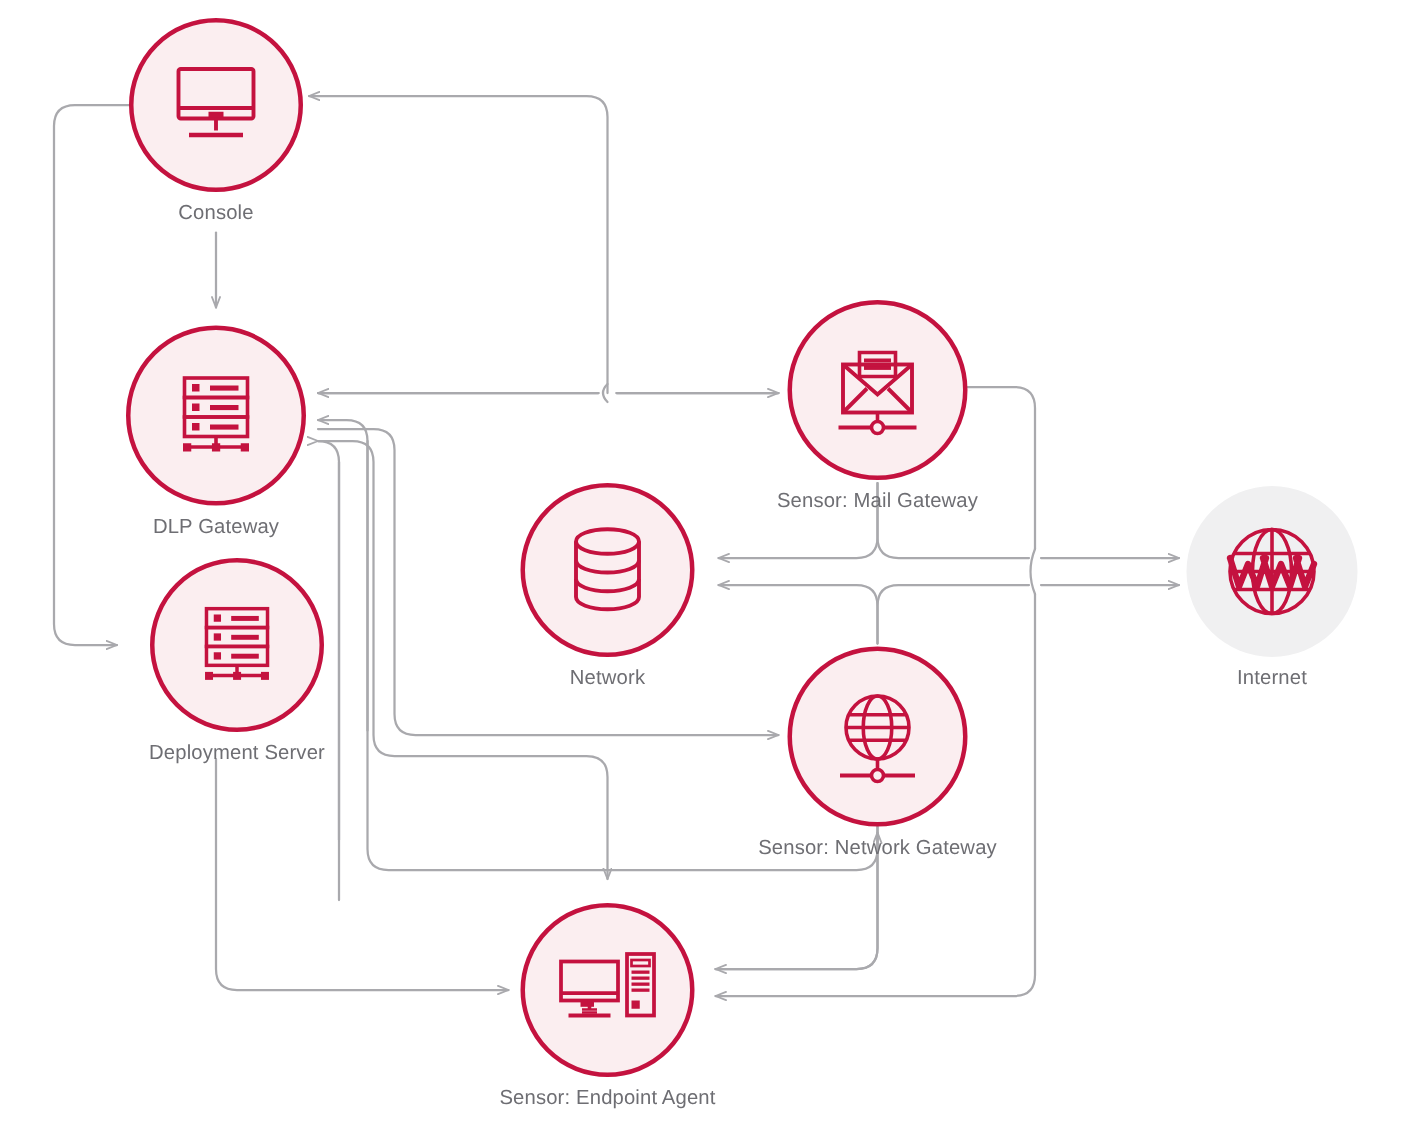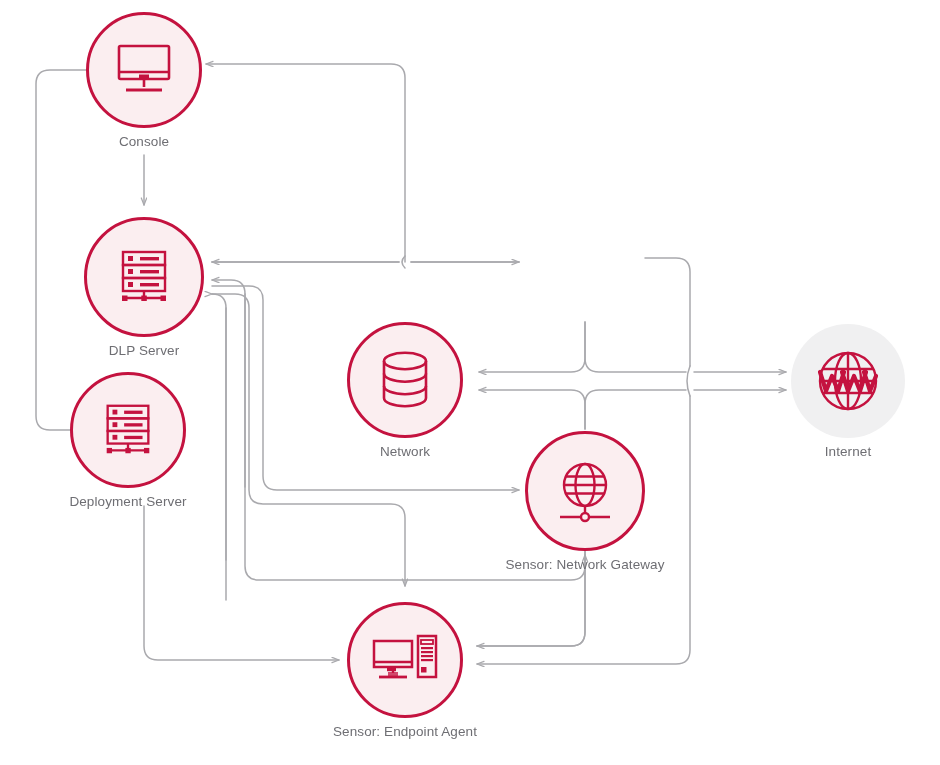--- a/index.html
+++ b/index.html
@@ -90,24 +90,24 @@
         <rect x="16" y="37" width="5" height="5" fill="#c4123f"></rect>
         <rect x="28" y="12" width="19" height="3.4" fill="#c4123f"></rect>
         <rect x="28" y="25" width="19" height="3.4" fill="#c4123f"></rect>
         <rect x="28" y="38" width="19" height="3.4" fill="#c4123f"></rect>
         <path d="M32,46 V53 M13,53 H51" stroke="#c4123f" stroke-width="2.4"></path>
         <rect x="10" y="50.5" width="5.5" height="5.5" fill="#c4123f"></rect>
         <rect x="29.3" y="50.5" width="5.5" height="5.5" fill="#c4123f"></rect>
         <rect x="48.5" y="50.5" width="5.5" height="5.5" fill="#c4123f"></rect>
       </svg>
     </div>
-    <div class="caption" style="top:126px;">DLP Server</div>
-  </div>
-
-  <div class="node" style="left:70px;top:372px;width:116px;height:116px;">
+    <div class="caption" style="top:126px;">DLP Gateway</div>
+  </div>
+
+  <div class="node" style="left:100px;top:372px;width:116px;height:116px;">
     <div class="disc bordered" style="width:116px;height:116px;">
       <svg width="62" height="62" viewBox="0 0 64 64">
         <rect x="11" y="7" width="42" height="13" fill="none" stroke="#c4123f" stroke-width="2.4"></rect>
         <rect x="11" y="20" width="42" height="13" fill="none" stroke="#c4123f" stroke-width="2.4"></rect>
         <rect x="11" y="33" width="42" height="13" fill="none" stroke="#c4123f" stroke-width="2.4"></rect>
         <rect x="16" y="11" width="5" height="5" fill="#c4123f"></rect>
         <rect x="16" y="24" width="5" height="5" fill="#c4123f"></rect>
         <rect x="16" y="37" width="5" height="5" fill="#c4123f"></rect>
         <rect x="28" y="12" width="19" height="3.4" fill="#c4123f"></rect>
         <rect x="28" y="25" width="19" height="3.4" fill="#c4123f"></rect>
@@ -126,20 +126,36 @@
       <svg width="58" height="62" viewBox="0 0 58 62">
         <ellipse cx="29" cy="12" rx="21" ry="8.2" fill="none" stroke="#c4123f" stroke-width="2.6"></ellipse>
         <path d="M8,12 V49 C8,53.6 17.4,57.2 29,57.2 C40.6,57.2 50,53.6 50,49 V12" fill="none" stroke="#c4123f" stroke-width="2.6"></path>
         <path d="M8,24.5 C8,29.1 17.4,32.7 29,32.7 C40.6,32.7 50,29.1 50,24.5" fill="none" stroke="#c4123f" stroke-width="2.6"></path>
         <path d="M8,37 C8,41.6 17.4,45.2 29,45.2 C40.6,45.2 50,41.6 50,37" fill="none" stroke="#c4123f" stroke-width="2.6"></path>
       </svg>
     </div>
     <div class="caption" style="top:122px;">Network</div>
   </div>
 
+  <div class="node" style="left:525px;top:200px;width:120px;height:120px;">
+    <div class="disc bordered" style="width:120px;height:120px;">
+      <svg width="68" height="62" viewBox="0 0 68 62">
+        <path d="M22,6 h24 v16 h-24 z" fill="none" stroke="#c4123f" stroke-width="2.4"></path>
+        <rect x="25" y="10" width="18" height="2.6" fill="#c4123f"></rect>
+        <rect x="25" y="15" width="18" height="2.6" fill="#c4123f"></rect>
+        <rect x="11" y="14" width="46" height="32" fill="none" stroke="#c4123f" stroke-width="2.6"></rect>
+        <path d="M11,14 L34,34 L57,14" fill="none" stroke="#c4123f" stroke-width="2.6"></path>
+        <path d="M11,46 L27,30 M57,46 L41,30" fill="none" stroke="#c4123f" stroke-width="2.6"></path>
+        <path d="M34,46 V52" stroke="#c4123f" stroke-width="2.4"></path>
+        <path d="M8,56 H60" stroke="#c4123f" stroke-width="2.6"></path>
+        <circle cx="34" cy="56" r="4" fill="#fbeef0" stroke="#c4123f" stroke-width="2.4"></circle>
+      </svg>
+    </div>
+    <div class="caption" style="top:126px;">Sensor: Mail Gateway</div>
+  </div>
 
   <div class="node" style="left:347px;top:602px;width:116px;height:116px;">
     <div class="disc bordered" style="width:116px;height:116px;">
       <svg width="70" height="58" viewBox="0 0 70 58">
         <rect x="4" y="10" width="38" height="26" fill="none" stroke="#c4123f" stroke-width="2.5"></rect>
         <path d="M4,31 H42" stroke="#c4123f" stroke-width="2.5"></path>
         <rect x="17" y="37" width="9" height="3.2" fill="#c4123f"></rect>
         <path d="M23,36 V42" stroke="#c4123f" stroke-width="2.4"></path>
         <path d="M9,46 H37" stroke="#c4123f" stroke-width="2.8"></path>
         <path d="M18,42 H28 M18,44 H28" stroke="#c4123f" stroke-width="1.6"></path>

